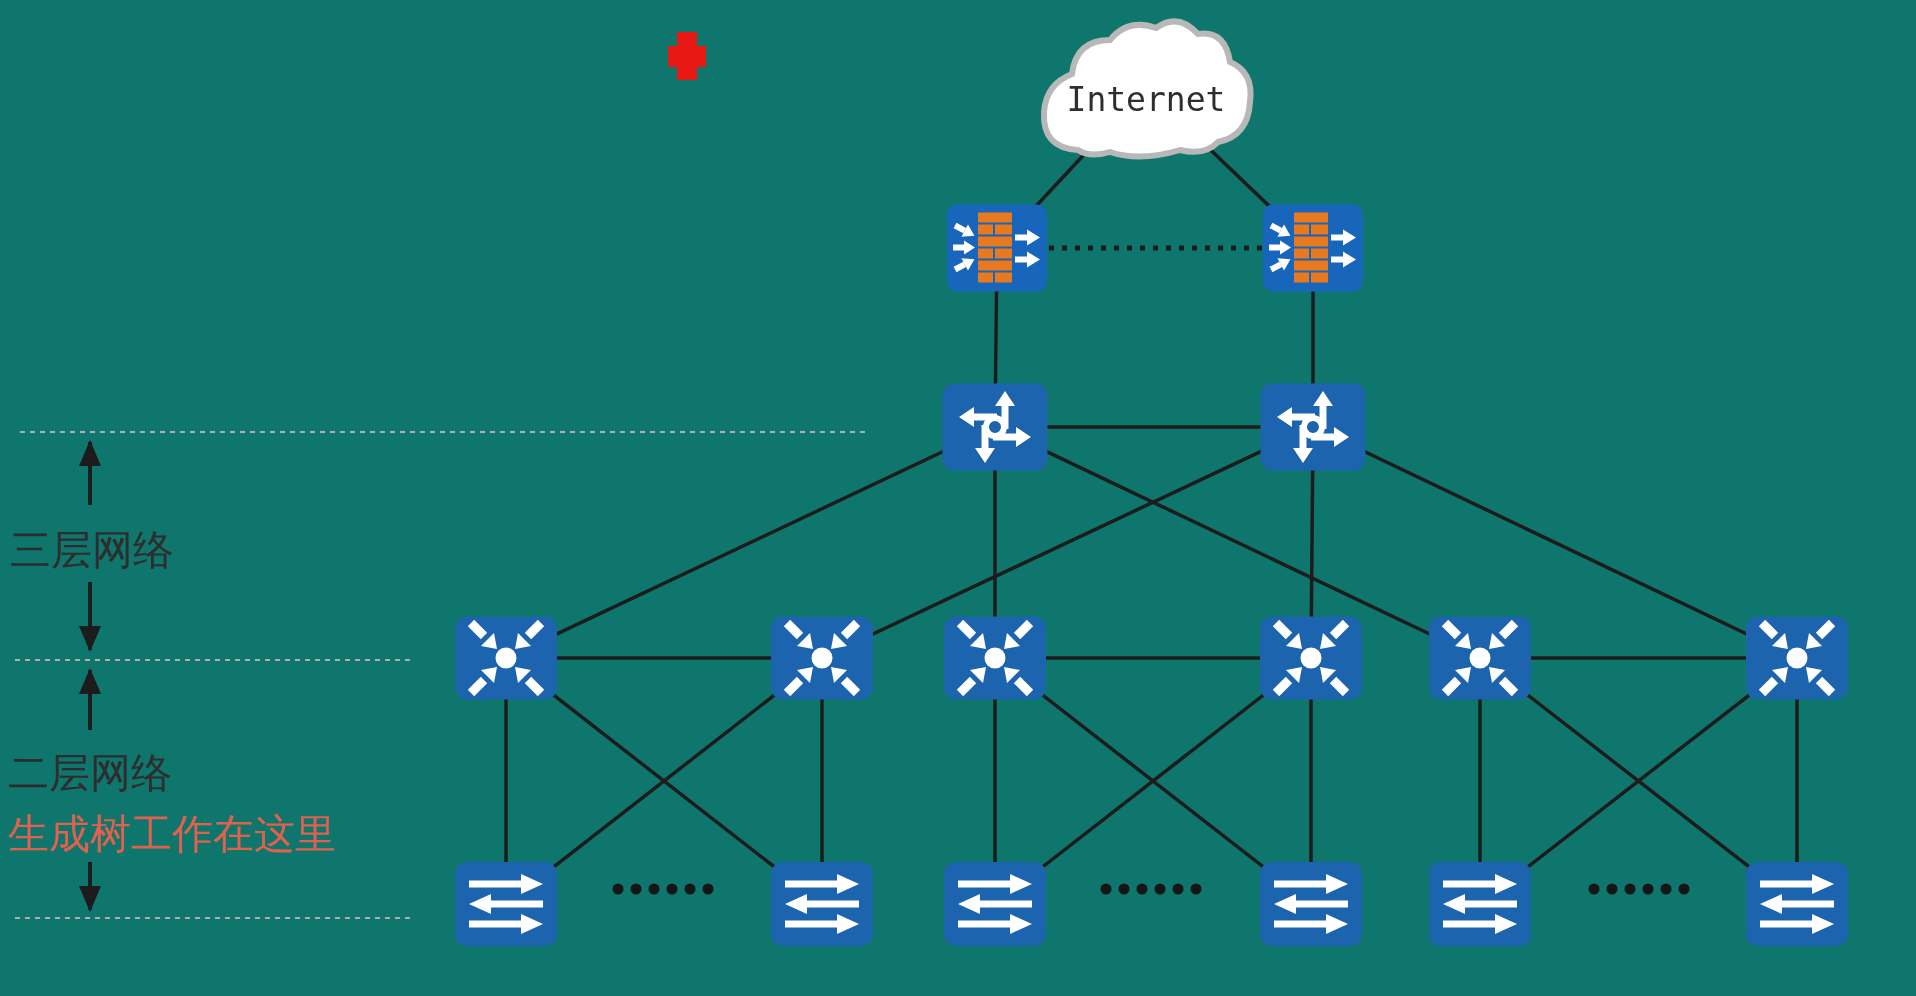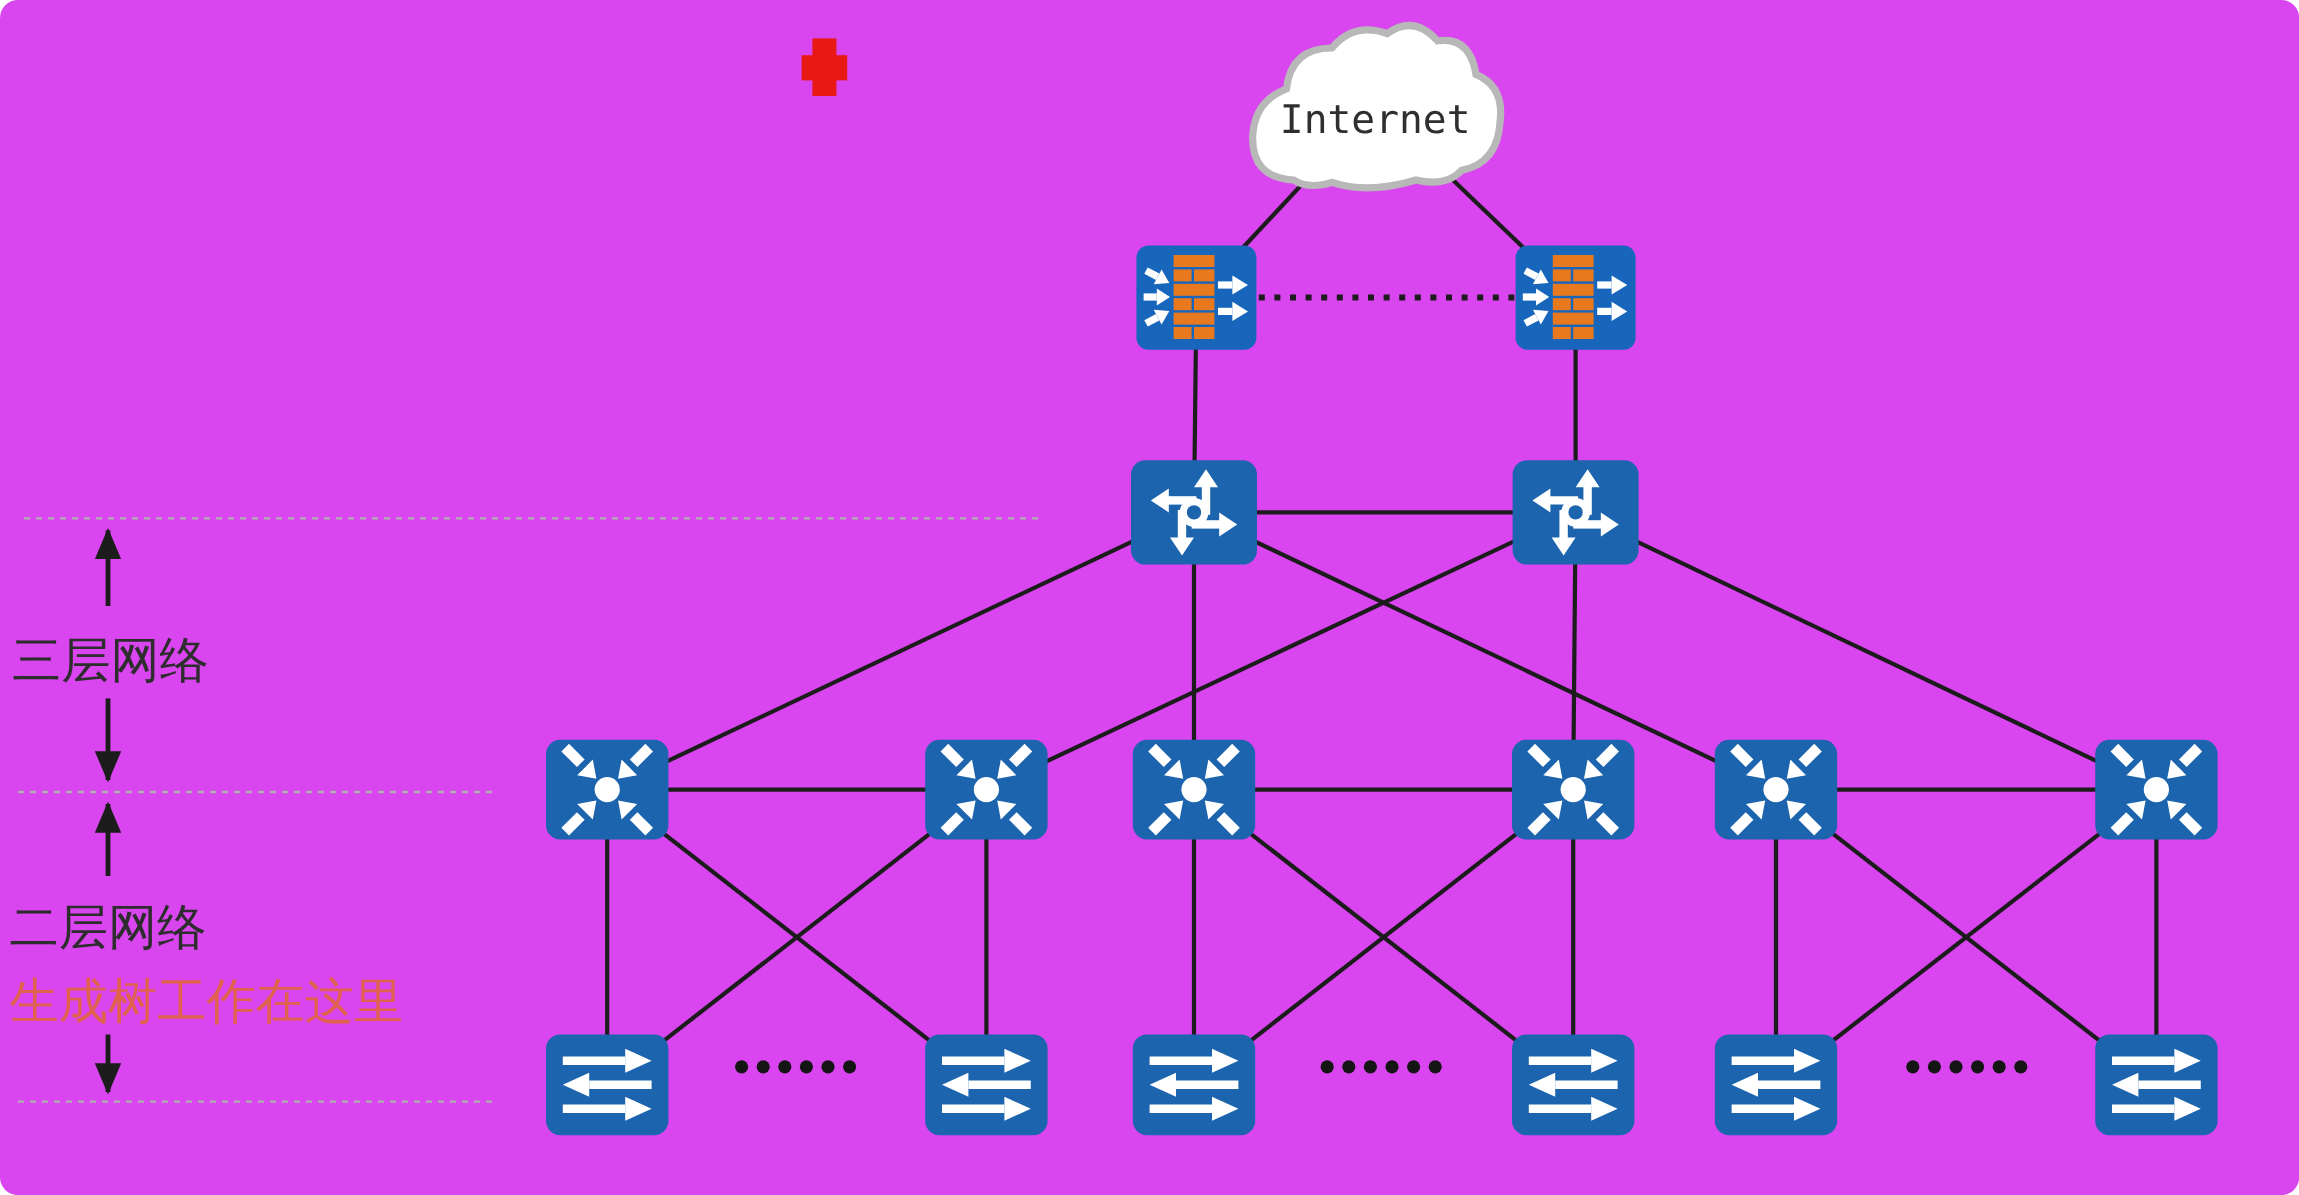--- a/index.html
+++ b/index.html
@@ -1,17 +1,17 @@
 <!DOCTYPE html>
 <html style="--device-blue: #1c64ad; --firewall-blue: #1766bb; --brick-orange: #e8791f; --edge-black: #1c1c1c; --dashed-gray: #b0aeae; --cloud-gray: #b8b8b8; --marker-red: #e81915; --stp-red: #e0614e; --label-dark: #2d2d2d;"><head>
 <meta charset="utf-8">
 <style>
   html,body{margin:0;padding:0;background:#ffffff;}
-  #stage{position:relative;width:1916px;height:996px;background:#d946ef;overflow:hidden;
-         font-family:"Liberation Sans",sans-serif;border-radius:15px;}
+  #stage{position:relative;width:1916px;height:996px;background:#0f766e;overflow:hidden;
+         font-family:"Liberation Sans",sans-serif;}
   svg{display:block;}
   .edge{stroke:var(--edge-black,#1c1c1c);stroke-width:3.5;fill:none;}
   .edge.dotted{stroke-width:5;stroke-dasharray:5 8;}
   .dashed-guide{stroke:var(--dashed-gray,#b0aeae);stroke-width:2;stroke-dasharray:5 5;fill:none;}
   .range-arrow{stroke:var(--edge-black,#1c1c1c);stroke-width:4;fill:none;}
   .device-box{fill:var(--device-blue,#1c64ad);}
   .fw-box{fill:var(--firewall-blue,#1766bb);}
   .white{fill:#ffffff;}
   .white-stroke{stroke:#ffffff;fill:none;}
   .brick{fill:var(--brick-orange,#e8791f);}

